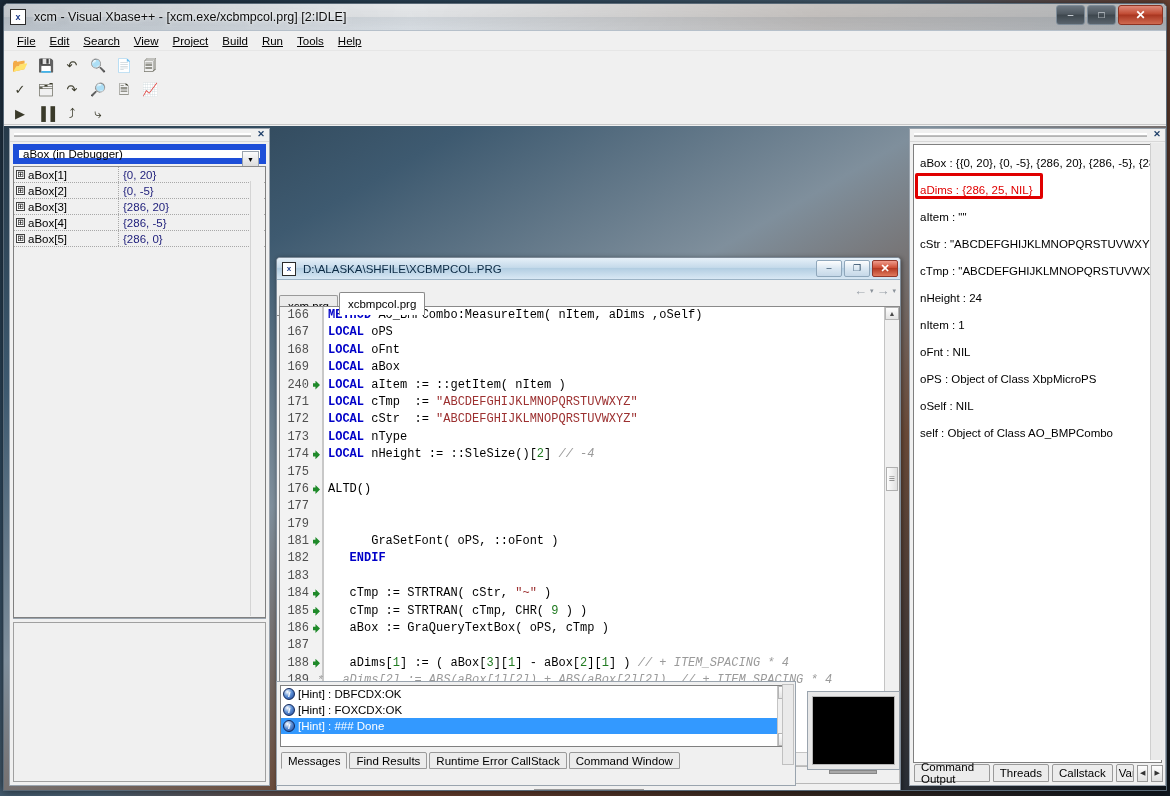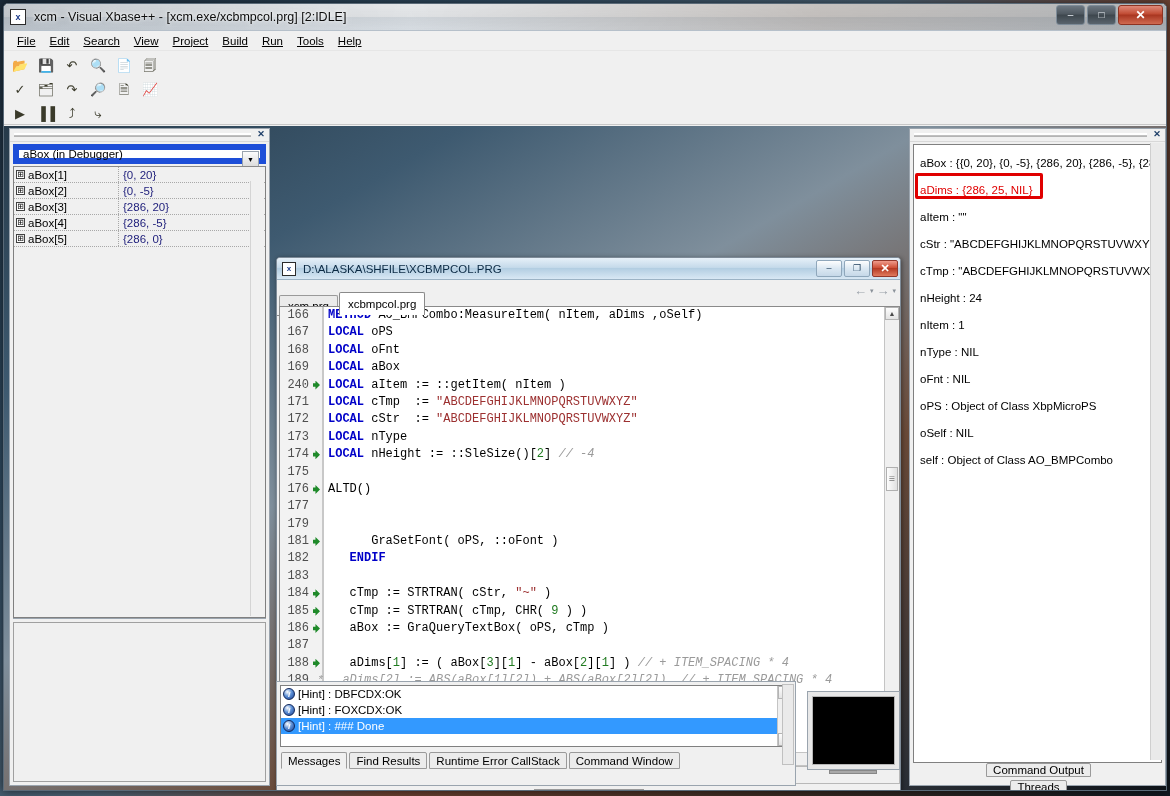--- a/index.html
+++ b/index.html
@@ -487,21 +487,20 @@
   #rp-scrollv {
     position: absolute; right: 1px; top: 14px; bottom: 25px; width: 14px;
     background: #eaeaea; border-left: 1px solid #cfcfcf;
   }
   #rp-tabs {
     height: 22px;
     display: flex; align-items: center;
     padding: 0 2px 2px 4px;
     gap: 3px;
     background: #f0f0f0;
-    flex-direction: column;
   }
   .rtab {
     height: 18px;
     padding: 0 6px;
     display: flex; align-items: center;
     font-size: 11.5px; color: #000;
     border: 1px solid #9a9a9a;
     background: #ececec;
     border-radius: 2px 2px 0 0;
   }
@@ -788,21 +787,20 @@
           <div id="rp-close">✕</div>
         </div>
         <div id="rp-list">
           <div class="wline">aBox : {{0, 20}, {0, -5}, {286, 20}, {286, -5}, {286,</div>
           <div class="wline hl">aDims : {286, 25, NIL}</div>
           <div class="wline">aItem : ""</div>
           <div class="wline">cStr : "ABCDEFGHIJKLMNOPQRSTUVWXYZ"</div>
           <div class="wline">cTmp : "ABCDEFGHIJKLMNOPQRSTUVWXYZ"</div>
           <div class="wline">nHeight : 24</div>
           <div class="wline">nItem : 1</div>
-          <div class="wline">nType : NIL</div>
           <div class="wline">oFnt : NIL</div>
           <div class="wline">oPS : Object of Class XbpMicroPS</div>
           <div class="wline">oSelf : NIL</div>
           <div class="wline">self : Object of Class AO_BMPCombo</div>
           <div class="hlbox" style="left:1px;top:28px;width:128px;height:26px;"></div>
         </div>
         <div id="rp-scrollv"></div>
         <div id="rp-tabs">
           <div class="rtab">Command Output</div>
           <div class="rtab">Threads</div>

